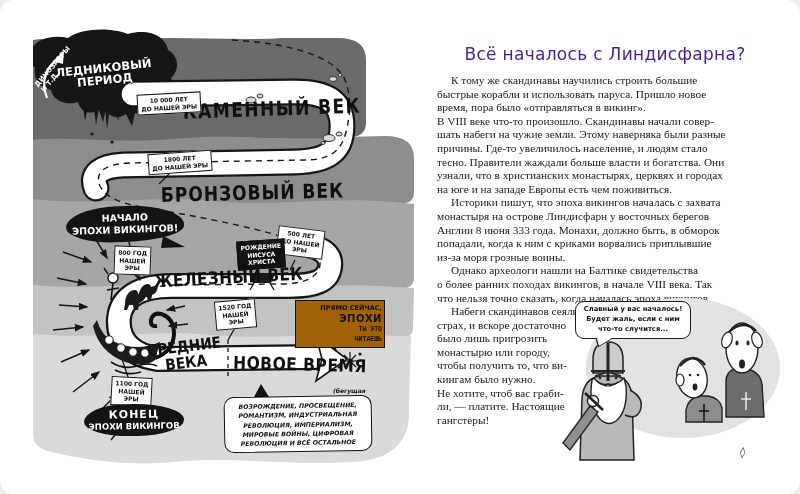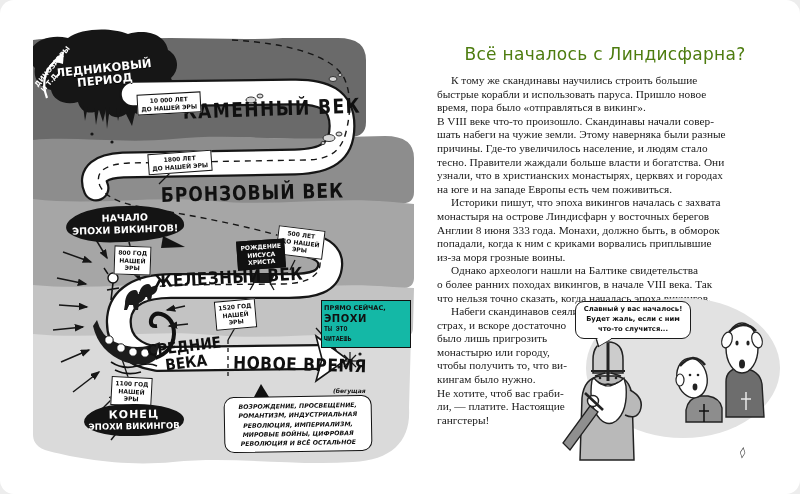--- a/index.html
+++ b/index.html
@@ -28,34 +28,34 @@
         font-size:6px;font-weight:bold;line-height:1.25;text-align:center;
         padding:2px 3px;white-space:pre-line;}
   .sign.dark{background:#111;color:#fff;border-color:#111;}
   .blob-bubble{position:absolute;background:#141414;color:#fff;font-weight:bold;
         text-align:center;white-space:pre-line;}
   .bub-start{left:66px;top:206px;width:110px;padding:6px 4px;font-size:9.5px;line-height:1.25;
         border-radius:48% 52% 55% 45% / 60% 62% 45% 50%;transform:rotate(-2deg);}
   .bub-end{left:84px;top:404px;width:92px;padding:4px 4px 5px;font-size:8.5px;line-height:1.2;
         border-radius:45% 55% 50% 50% / 58% 55% 52% 50%;transform:rotate(-1deg);}
   .bub-end .big{font-size:11px;letter-spacing:1px;display:block;}
-  .nowbox{position:absolute;left:295px;top:300px;width:84px;background:#14b8a6;
-        border:1.5px solid #111;text-align:left;color:#111;padding:3px 2px;
-        font-size:6.5px;font-weight:bold;line-height:1.3;margin-left:26px;}
+  .nowbox{position:absolute;left:295px;top:300px;width:84px;background:#a16207;
+        border:1.5px solid #111;text-align:right;color:#111;padding:3px 2px;
+        font-size:6.5px;font-weight:bold;line-height:1.3;}
   .nowbox .big{font-size:10px;display:block;letter-spacing:.5px;}
   .runpt{position:absolute;left:333px;top:387px;font-size:6px;font-style:italic;
         color:#111;line-height:1.4;white-space:pre-line;font-weight:bold;}
   .events{position:absolute;left:224px;top:396px;width:140px;background:#fff;
         border:1.5px solid #111;border-radius:10px;color:#111;text-align:center;
         font-size:6.2px;font-style:italic;font-weight:bold;line-height:1.5;
         padding:4px 3px;white-space:pre-line;transform:rotate(-1deg);}
 
   
   .rtitle{position:absolute;left:440px;top:44px;width:330px;text-align:center;
-        font-size:17px;color:#4d7c0f;letter-spacing:.3px;}
+        font-size:17px;color:#4c1d95;letter-spacing:.3px;}
   .rbody{position:absolute;left:437px;top:74px;width:340px;color:#1a1a1a;
         font-family:"Liberation Serif",serif;font-size:11.3px;line-height:13.6px;}
   .para{white-space:pre-line;text-indent:14px;}
   .para.noindent{text-indent:0;}
   .speech{position:absolute;left:575px;top:301px;width:110px;background:#fff;
         border:1.4px solid #1c1c1c;border-radius:9px;font-size:6.8px;font-weight:bold;
         color:#111;text-align:center;line-height:1.45;padding:3px 2px;white-space:pre-line;z-index:6;}
   .speech:after{content:"";position:absolute;left:22px;bottom:-7px;width:10px;height:10px;
         background:#fff;border-right:1.4px solid #1c1c1c;border-bottom:1.4px solid #1c1c1c;
         transform:skewX(-35deg) rotate(45deg);}

